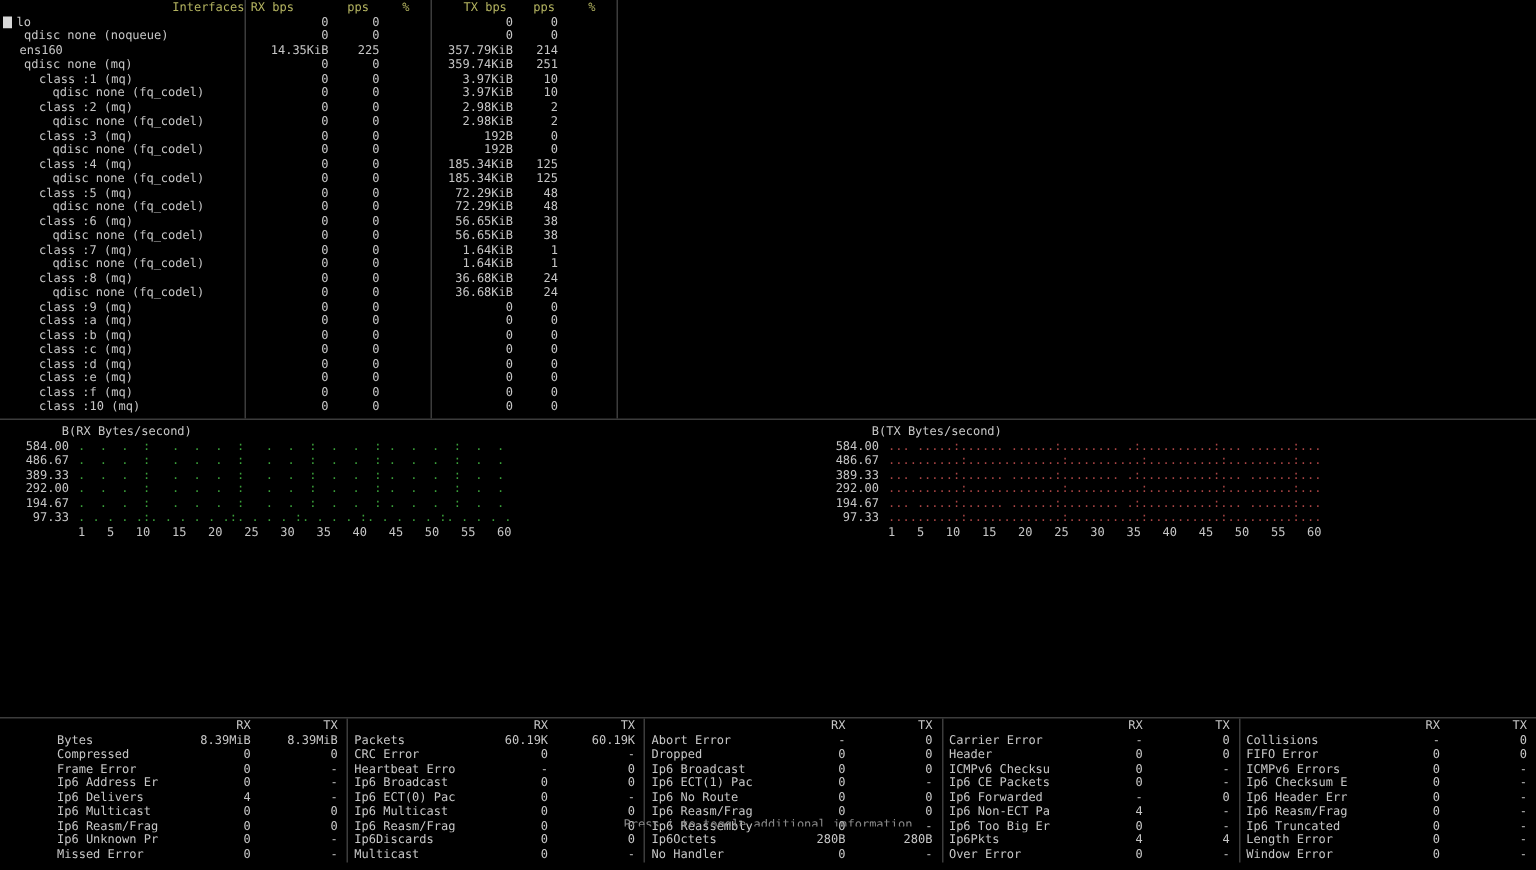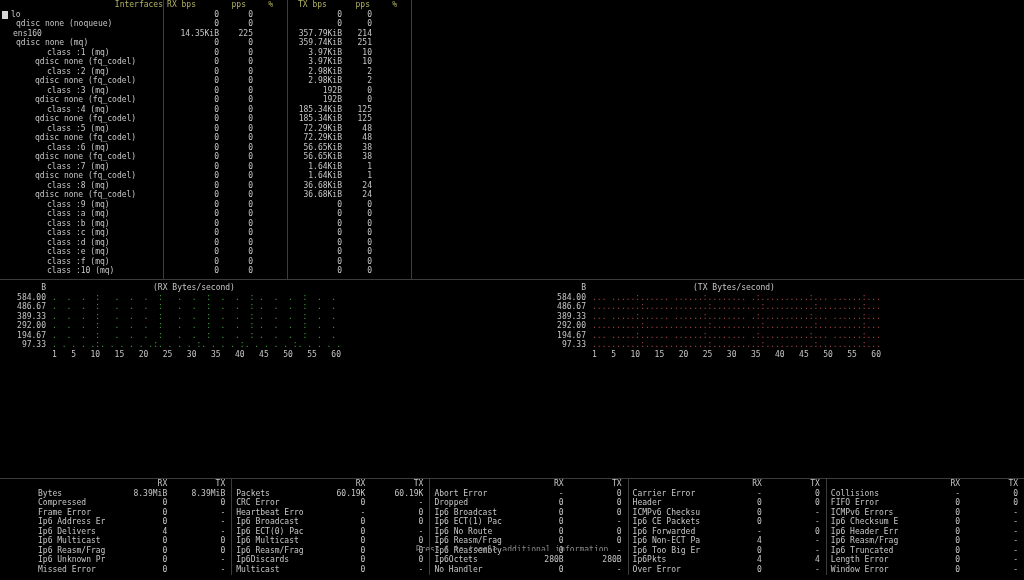--- a/index.html
+++ b/index.html
@@ -32,40 +32,40 @@
     grid-template-columns:163px 59px 34px 31px 58px 30px 36px;
     height:9.5px;line-height:9.5px;white-space:pre;
   }
   .cell{overflow:hidden;}
   .num{text-align:right;padding-right:3px;}
   .hdr{color:var(--header);}
   .hdr-name{padding-left:8px;text-align:right;}
   .hdr-rxbps{text-align:right;padding-right:26px;}
   .hdr-rxpps{text-align:right;padding-right:10px;}
   .hdr-rxpct{text-align:right;padding-right:14px;}
-  .hdr-txbps{text-align:left;padding-left:11px;}
+  .hdr-txbps{text-align:left;padding-left:6px;margin-left:16px;}
   .hdr-txpps{text-align:right;padding-right:5px;}
   .hdr-txpct{text-align:right;padding-right:14px;}
   .name{white-space:pre;}
   .ind0{padding-left:13px;}
   .ind1{padding-left:16px;}
-  .ind2{padding-left:26px;margin-left:21px;}
+  .ind2{padding-left:26px;}
   .ind3{padding-left:35px;}
   .indc{padding-left:2px;}
   .cursor{
     display:inline-block;width:6px;height:8px;
     background:var(--cursor);margin-right:3px;vertical-align:text-bottom;
   }
 
   
   .graphs{position:absolute;top:283px;left:0;width:1024px;height:80px;}
   .graph{position:absolute;top:0;}
   .g-row,.g-title-row{display:flex;height:9.5px;line-height:9.5px;}
   .g-gutter{width:38px;text-align:right;white-space:pre;overflow:hidden;}
-  .g-area{width:296px;text-align:center;white-space:pre;}
+  .g-area{width:296px;white-space:pre;}
   .g-data{white-space:pre;padding-left:6px;}
   .g-data.rxg{color:var(--rx_graph);}
   .g-data.txg{color:var(--tx_graph);}
   .g-data.axis{color:var(--text);}
 
   
   .stats{
     position:absolute;top:478px;left:0;width:1024px;height:97px;
     border-top:1px solid var(--separator);
     display:flex;

